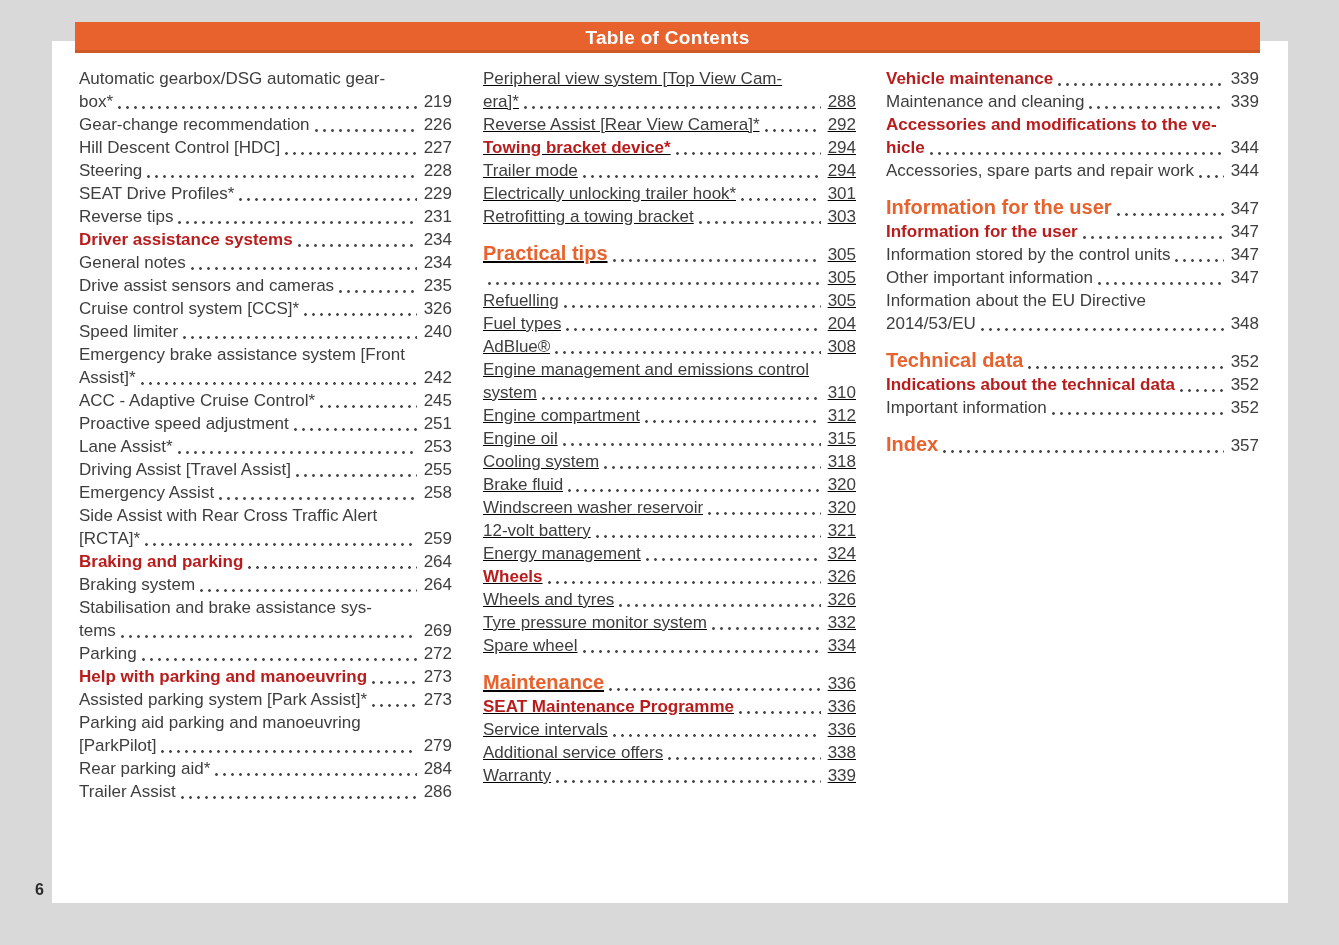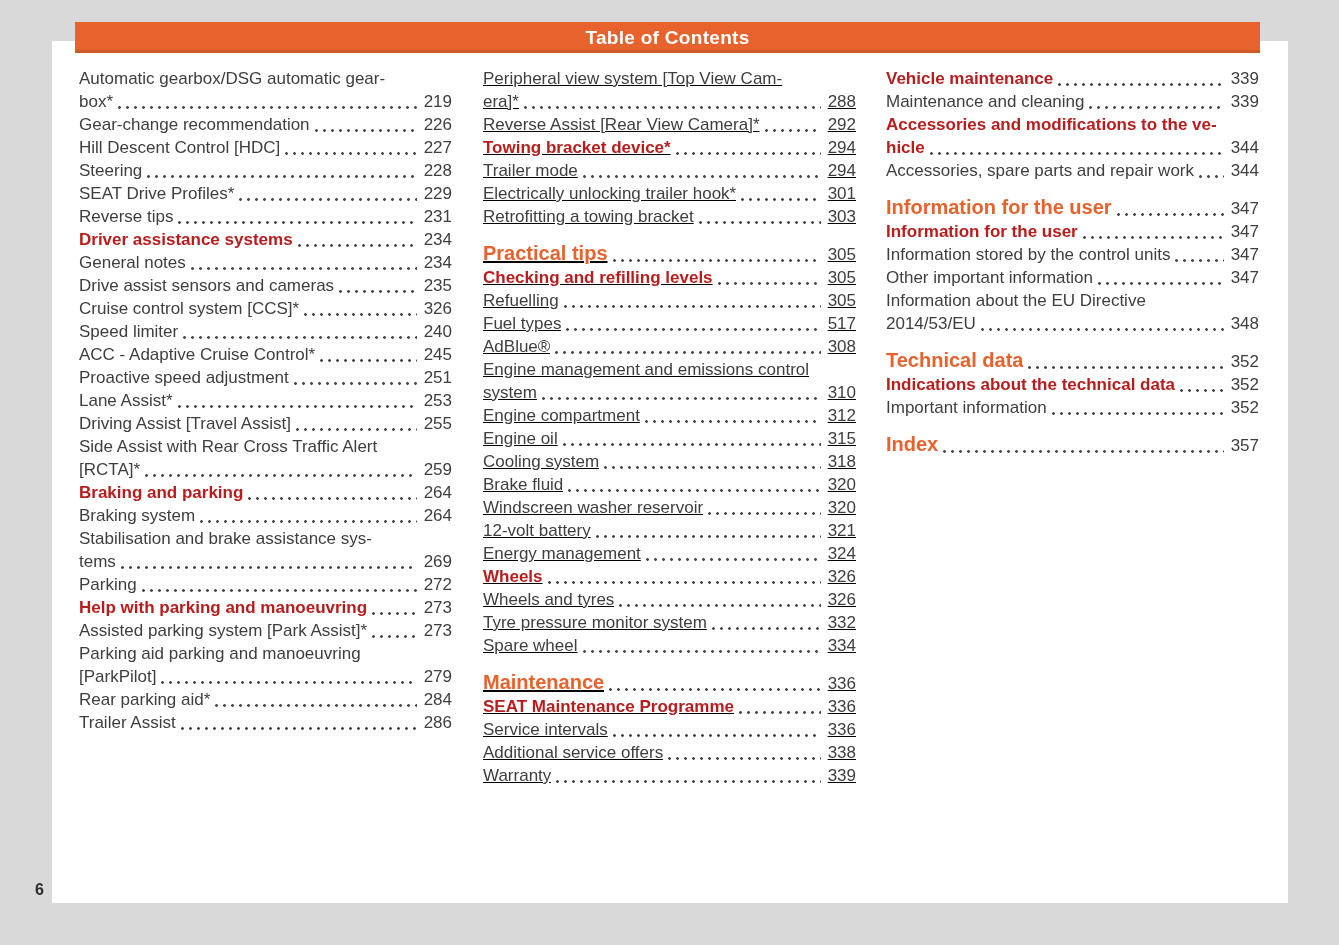--- a/index.html
+++ b/index.html
@@ -170,20 +170,28 @@
           </div>
         </div>
         <div class="entry-block normal">
           <div class="row">
             <span class="t">Speed limiter</span>
             <span class="leader"></span>
             <span class="num">240</span>
           </div>
         </div>
         <div class="entry-block normal">
+          <div class="cont">Emergency brake assistance system [Front</div>
+          <div class="row">
+            <span class="t">Assist]*</span>
+            <span class="leader"></span>
+            <span class="num">242</span>
+          </div>
+        </div>
+        <div class="entry-block normal">
           <div class="row">
             <span class="t">ACC - Adaptive Cruise Control*</span>
             <span class="leader"></span>
             <span class="num">245</span>
           </div>
         </div>
         <div class="entry-block normal">
           <div class="row">
             <span class="t">Proactive speed adjustment</span>
             <span class="leader"></span>
@@ -195,20 +203,27 @@
             <span class="t">Lane Assist*</span>
             <span class="leader"></span>
             <span class="num">253</span>
           </div>
         </div>
         <div class="entry-block normal">
           <div class="row">
             <span class="t">Driving Assist [Travel Assist]</span>
             <span class="leader"></span>
             <span class="num">255</span>
+          </div>
+        </div>
+        <div class="entry-block normal">
+          <div class="row">
+            <span class="t">Emergency Assist</span>
+            <span class="leader"></span>
+            <span class="num">258</span>
           </div>
         </div>
         <div class="entry-block normal">
           <div class="cont">Side Assist with Rear Cross Traffic Alert</div>
           <div class="row">
             <span class="t">[RCTA]*</span>
             <span class="leader"></span>
             <span class="num">259</span>
           </div>
         </div>
@@ -324,37 +339,36 @@
         </div>
         <div class="entry-block heading">
           <div class="row">
             <span class="t">Practical tips</span>
             <span class="leader"></span>
             <span class="num">305</span>
           </div>
         </div>
         <div class="entry-block bold">
           <div class="row">
-            <span class="t">Checking and refilling levels</span>
             <span class="leader"></span>
             <span class="num">305</span>
           </div>
         </div>
         <div class="entry-block normal">
           <div class="row">
             <span class="t">Refuelling</span>
             <span class="leader"></span>
             <span class="num">305</span>
           </div>
         </div>
         <div class="entry-block normal">
           <div class="row">
             <span class="t">Fuel types</span>
             <span class="leader"></span>
-            <span class="num">517</span>
+            <span class="num">204</span>
           </div>
         </div>
         <div class="entry-block normal">
           <div class="row">
             <span class="t">AdBlue®</span>
             <span class="leader"></span>
             <span class="num">308</span>
           </div>
         </div>
         <div class="entry-block normal">

